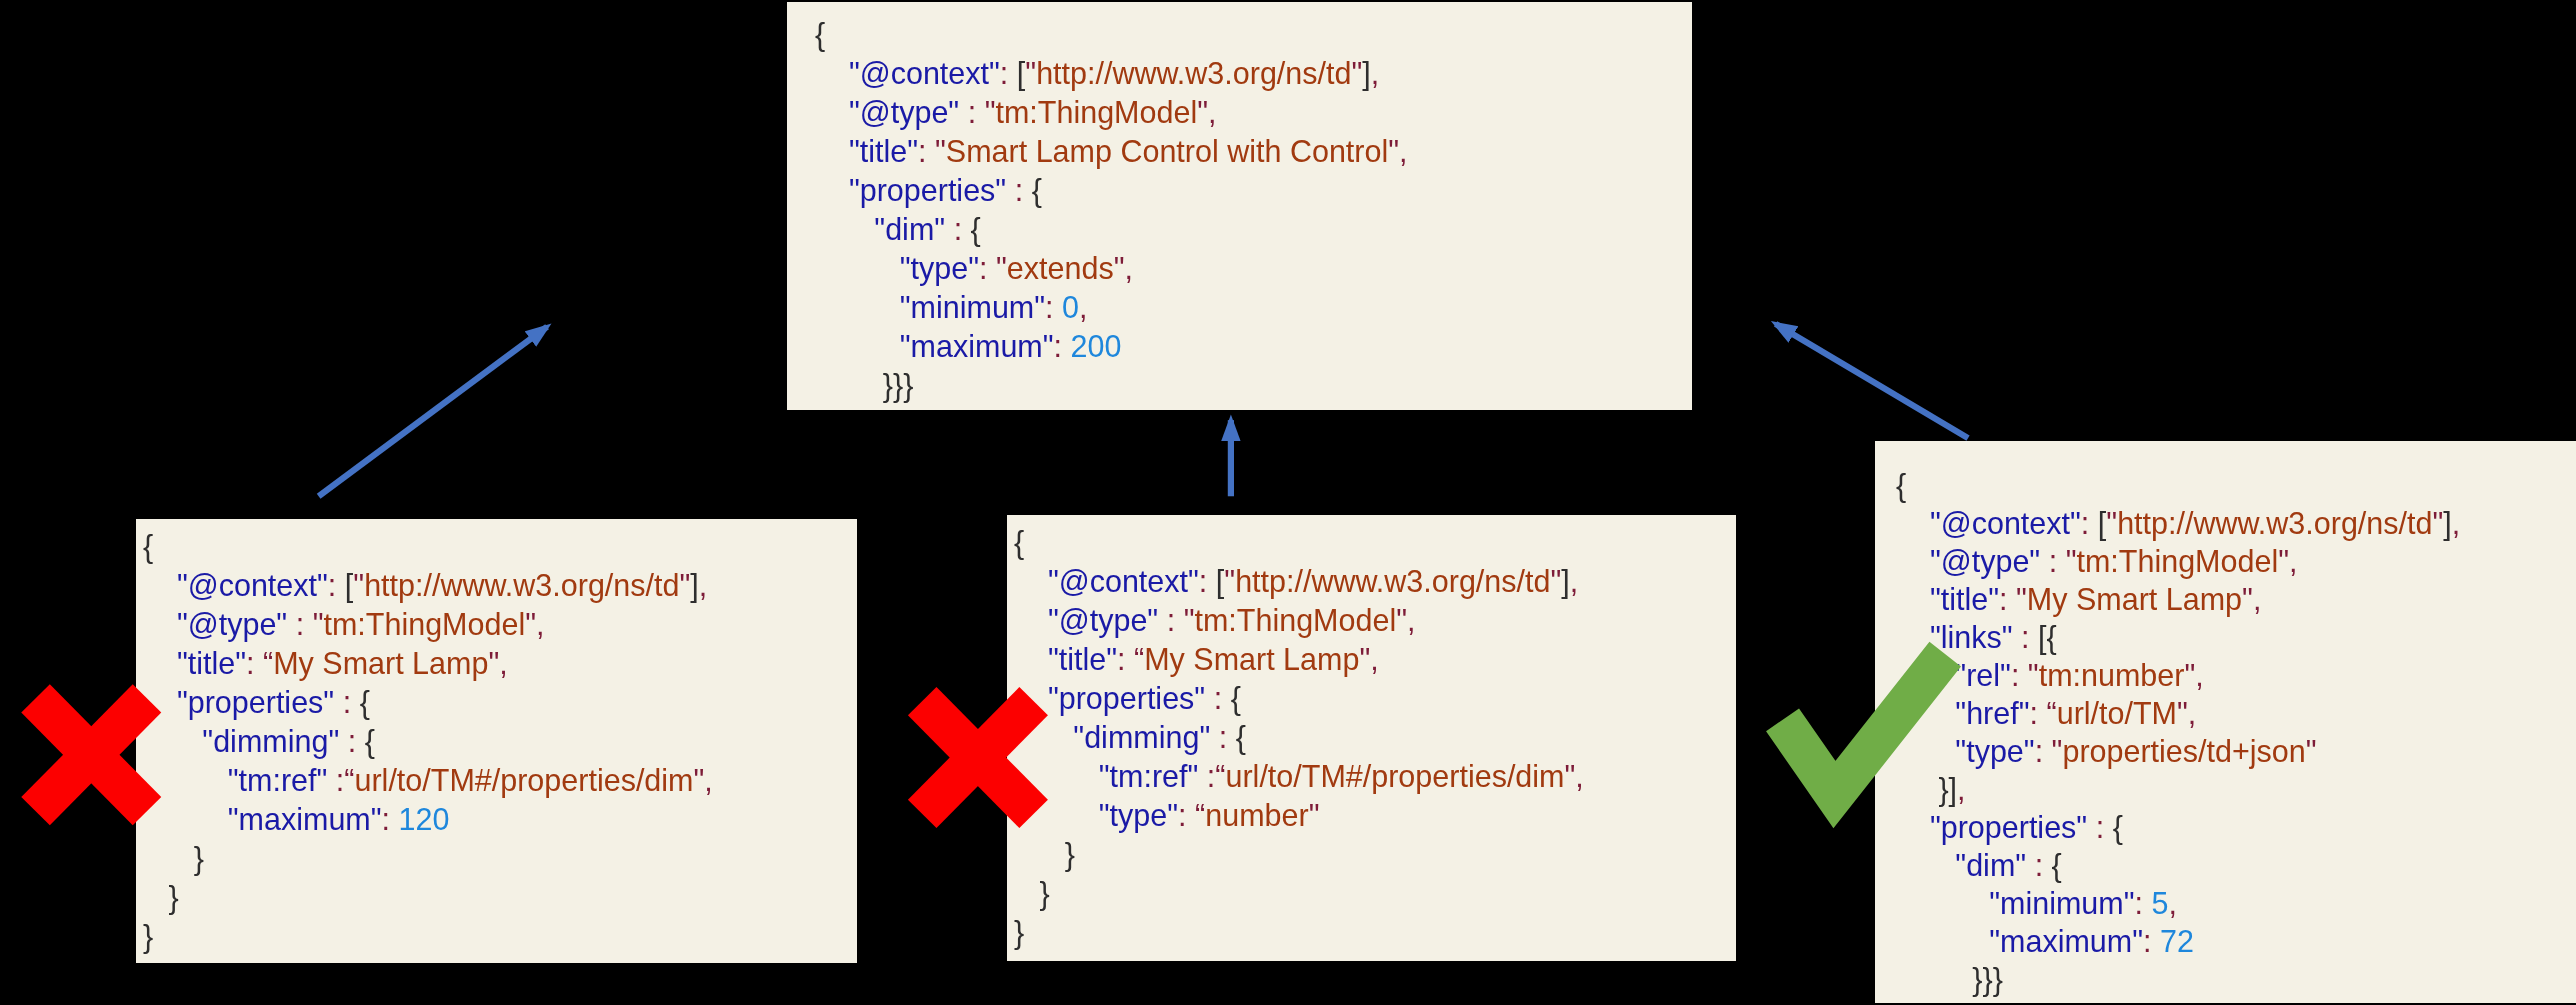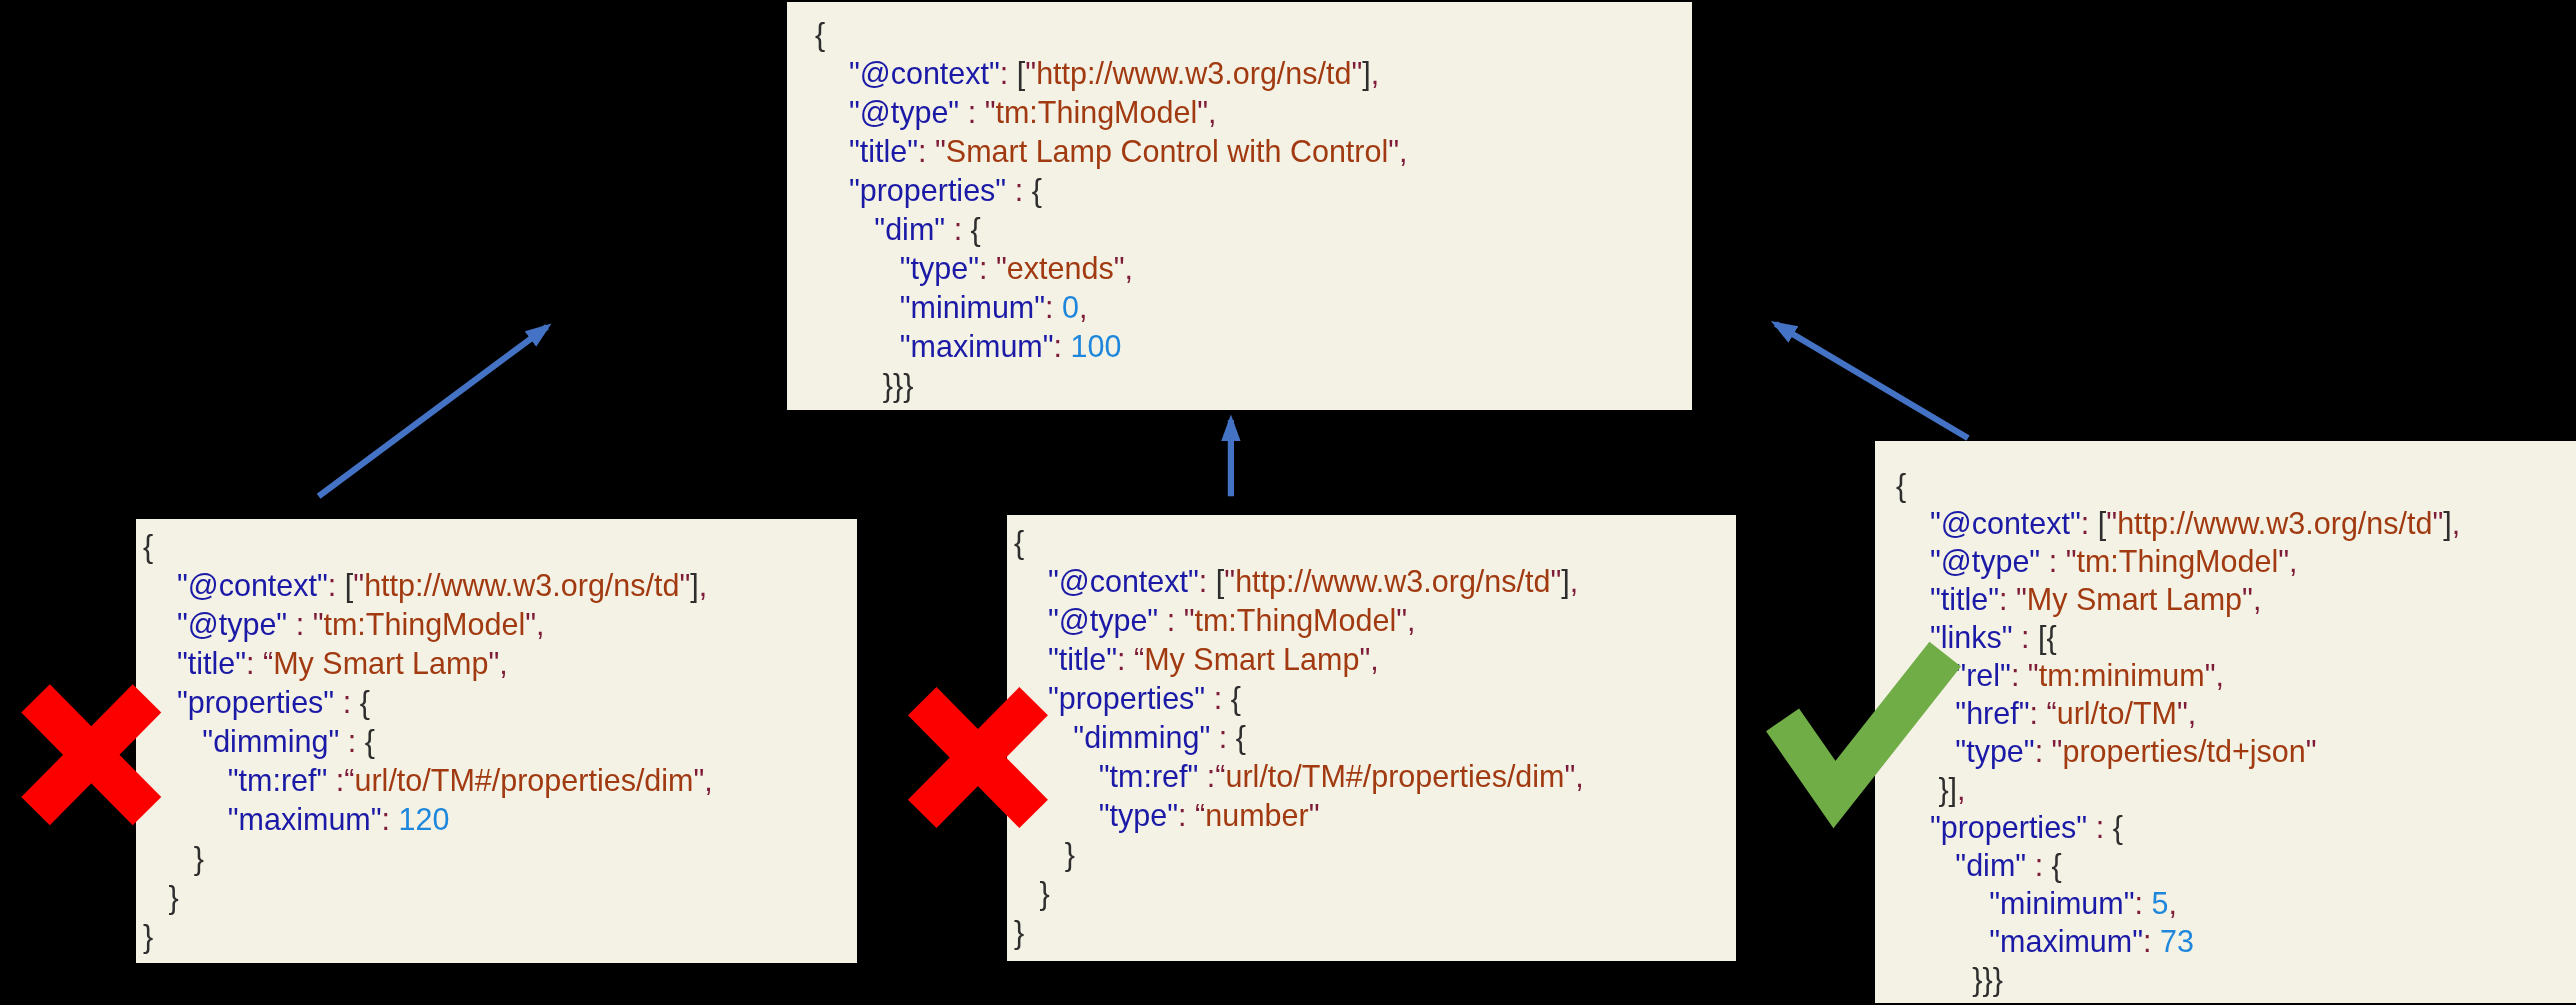--- a/index.html
+++ b/index.html
@@ -40,21 +40,21 @@
 
   <div id="card-top" class="card code">
       <div class="ln"><span class="t-b">{</span></div>
       <div class="ln"><span class="t-t">    </span><span class="t-k">"@context"</span><span class="t-p">:</span><span class="t-t"> </span><span class="t-b">[</span><span class="t-p">"</span><span class="t-s">http://www.w3.org/ns/td</span><span class="t-p">"</span><span class="t-b">]</span><span class="t-p">,</span></div>
       <div class="ln"><span class="t-t">    </span><span class="t-k">"@type"</span><span class="t-t"> </span><span class="t-p">:</span><span class="t-t"> </span><span class="t-p">"</span><span class="t-s">tm:ThingModel</span><span class="t-p">"</span><span class="t-p">,</span></div>
       <div class="ln"><span class="t-t">    </span><span class="t-k">"title"</span><span class="t-p">:</span><span class="t-t"> </span><span class="t-p">"</span><span class="t-s">Smart Lamp Control with Control</span><span class="t-p">"</span><span class="t-p">,</span></div>
       <div class="ln"><span class="t-t">    </span><span class="t-k">"properties"</span><span class="t-t"> </span><span class="t-p">:</span><span class="t-t"> </span><span class="t-b">{</span></div>
       <div class="ln"><span class="t-t">       </span><span class="t-k">"dim"</span><span class="t-t"> </span><span class="t-p">:</span><span class="t-t"> </span><span class="t-b">{</span></div>
       <div class="ln"><span class="t-t">          </span><span class="t-k">"type"</span><span class="t-p">:</span><span class="t-t"> </span><span class="t-p">"</span><span class="t-s">extends</span><span class="t-p">"</span><span class="t-p">,</span></div>
       <div class="ln"><span class="t-t">          </span><span class="t-k">"minimum"</span><span class="t-p">:</span><span class="t-t"> </span><span class="t-n">0</span><span class="t-p">,</span></div>
-      <div class="ln"><span class="t-t">          </span><span class="t-k">"maximum"</span><span class="t-p">:</span><span class="t-t"> </span><span class="t-n">100</span></div>
+      <div class="ln"><span class="t-t">          </span><span class="t-k">"maximum"</span><span class="t-p">:</span><span class="t-t"> </span><span class="t-n">200</span></div>
       <div class="ln"><span class="t-t">        </span><span class="t-b">}}}</span></div>
     </div>
 
   <div id="card-left" class="card code">
       <div class="ln"><span class="t-b">{</span></div>
       <div class="ln"><span class="t-t">    </span><span class="t-k">"@context"</span><span class="t-p">:</span><span class="t-t"> </span><span class="t-b">[</span><span class="t-p">"</span><span class="t-s">http://www.w3.org/ns/td</span><span class="t-p">"</span><span class="t-b">]</span><span class="t-p">,</span></div>
       <div class="ln"><span class="t-t">    </span><span class="t-k">"@type"</span><span class="t-t"> </span><span class="t-p">:</span><span class="t-t"> </span><span class="t-p">"</span><span class="t-s">tm:ThingModel</span><span class="t-p">"</span><span class="t-p">,</span></div>
       <div class="ln"><span class="t-t">    </span><span class="t-k">"title"</span><span class="t-p">:</span><span class="t-t"> </span><span class="t-p">“</span><span class="t-s">My Smart Lamp</span><span class="t-p">"</span><span class="t-p">,</span></div>
       <div class="ln"><span class="t-t">    </span><span class="t-k">"properties"</span><span class="t-t"> </span><span class="t-p">:</span><span class="t-t"> </span><span class="t-b">{</span></div>
       <div class="ln"><span class="t-t">       </span><span class="t-k">"dimming"</span><span class="t-t"> </span><span class="t-p">:</span><span class="t-t"> </span><span class="t-b">{</span></div>
@@ -78,28 +78,28 @@
       <div class="ln"><span class="t-t">   </span><span class="t-b">}</span></div>
       <div class="ln"><span class="t-b">}</span></div>
     </div>
 
   <div id="card-right" class="card code">
       <div class="ln"><span class="t-b">{</span></div>
       <div class="ln"><span class="t-t">    </span><span class="t-k">"@context"</span><span class="t-p">:</span><span class="t-t"> </span><span class="t-b">[</span><span class="t-p">"</span><span class="t-s">http://www.w3.org/ns/td</span><span class="t-p">"</span><span class="t-b">]</span><span class="t-p">,</span></div>
       <div class="ln"><span class="t-t">    </span><span class="t-k">"@type"</span><span class="t-t"> </span><span class="t-p">:</span><span class="t-t"> </span><span class="t-p">"</span><span class="t-s">tm:ThingModel</span><span class="t-p">"</span><span class="t-p">,</span></div>
       <div class="ln"><span class="t-t">    </span><span class="t-k">"title"</span><span class="t-p">:</span><span class="t-t"> </span><span class="t-p">"</span><span class="t-s">My Smart Lamp</span><span class="t-p">"</span><span class="t-p">,</span></div>
       <div class="ln"><span class="t-t">    </span><span class="t-k">"links"</span><span class="t-t"> </span><span class="t-p">:</span><span class="t-t"> </span><span class="t-b">[{</span></div>
-      <div class="ln"><span class="t-t">       </span><span class="t-k">"rel"</span><span class="t-p">:</span><span class="t-t"> </span><span class="t-p">"</span><span class="t-s">tm:minimum</span><span class="t-p">"</span><span class="t-p">,</span></div>
+      <div class="ln"><span class="t-t">       </span><span class="t-k">"rel"</span><span class="t-p">:</span><span class="t-t"> </span><span class="t-p">"</span><span class="t-s">tm:number</span><span class="t-p">"</span><span class="t-p">,</span></div>
       <div class="ln"><span class="t-t">       </span><span class="t-k">"href"</span><span class="t-p">:</span><span class="t-t"> </span><span class="t-p">“</span><span class="t-s">url/to/TM</span><span class="t-p">"</span><span class="t-p">,</span></div>
       <div class="ln"><span class="t-t">       </span><span class="t-k">"type"</span><span class="t-p">:</span><span class="t-t"> </span><span class="t-p">"</span><span class="t-s">properties/td+json</span><span class="t-p">"</span></div>
       <div class="ln"><span class="t-t">     </span><span class="t-b">}]</span><span class="t-p">,</span></div>
       <div class="ln"><span class="t-t">    </span><span class="t-k">"properties"</span><span class="t-t"> </span><span class="t-p">:</span><span class="t-t"> </span><span class="t-b">{</span></div>
       <div class="ln"><span class="t-t">       </span><span class="t-k">"dim"</span><span class="t-t"> </span><span class="t-p">:</span><span class="t-t"> </span><span class="t-b">{</span></div>
       <div class="ln"><span class="t-t">           </span><span class="t-k">"minimum"</span><span class="t-p">:</span><span class="t-t"> </span><span class="t-n">5</span><span class="t-p">,</span></div>
-      <div class="ln"><span class="t-t">           </span><span class="t-k">"maximum"</span><span class="t-p">:</span><span class="t-t"> </span><span class="t-n">73</span></div>
+      <div class="ln"><span class="t-t">           </span><span class="t-k">"maximum"</span><span class="t-p">:</span><span class="t-t"> </span><span class="t-n">72</span></div>
       <div class="ln"><span class="t-t">         </span><span class="t-b">}}}</span></div>
     </div>
 
   <svg id="overlay" viewBox="0 0 3721 1452" xmlns="http://www.w3.org/2000/svg">
     <defs>
       <marker id="ah" markerUnits="userSpaceOnUse" markerWidth="48" markerHeight="40" refX="30" refY="14" orient="auto">
         <path d="M0,0 L38,14 L0,28 Z" fill="var(--arrow,#4472C4)"></path>
       </marker>
     </defs>
 

